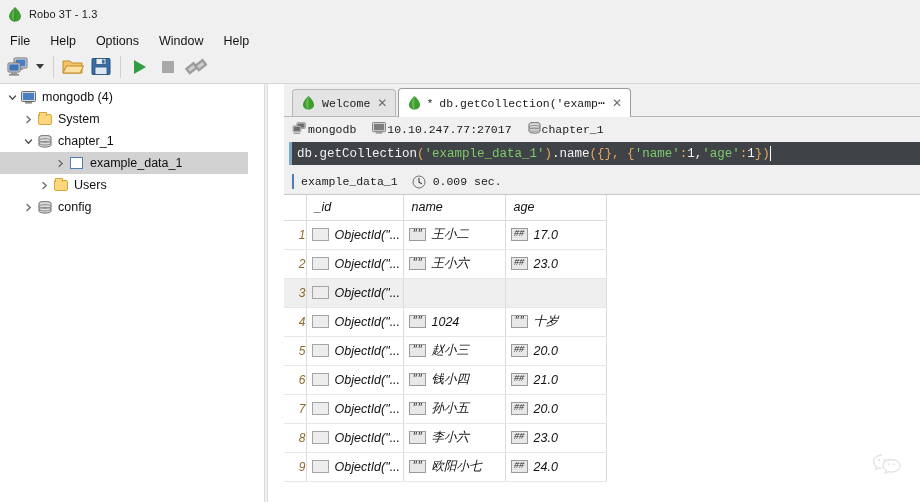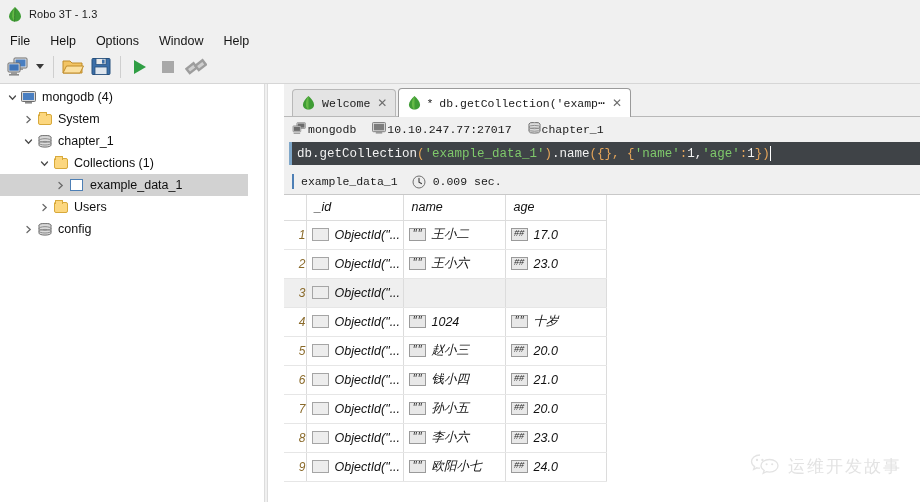--- a/index.html
+++ b/index.html
@@ -420,31 +420,20 @@
           <svg width="14" height="13" viewBox="0 0 14 13">
             <ellipse cx="7" cy="2.2" rx="6" ry="1.9" fill="#cfcfcf" stroke="#6f6f6f"></ellipse>
             <path d="M1 2.2 v8 a6 1.9 0 0 0 12 0 v-8" fill="#dcdcdc" stroke="#6f6f6f"></path>
             <ellipse cx="7" cy="5.5" rx="6" ry="1.8" fill="none" stroke="#8a8a8a"></ellipse>
             <ellipse cx="7" cy="8.2" rx="6" ry="1.8" fill="none" stroke="#8a8a8a"></ellipse>
           </svg>
         </span>
         <span class="tlabel">chapter_1</span>
       </div>
 
-      <div class="tnode" style="padding-left:36px">
-        <span class="arrow">
-          <svg width="9" height="9" viewBox="0 0 9 9">
-              <path d="M1.5 3 L4.5 6.2 L7.5 3" stroke="#4a4a4a" stroke-width="1.3" fill="none" stroke-linecap="round"></path>
-            </svg>
-        </span>
-        <span class="ticon">
-            <span class="folder"></span>
-          </span>
-        <span class="tlabel">Collections (1)</span>
-      </div>
 
       <div class="tnode sel" style="padding-left:52px">
         <span class="arrow">
           <svg width="9" height="9" viewBox="0 0 9 9">
               <path d="M3 1.5 L6.2 4.5 L3 7.5" stroke="#6a6a6a" stroke-width="1.3" fill="none" stroke-linecap="round"></path>
             </svg>
         </span>
         <span class="ticon">
             <span class="gridicon"></span>
           </span>
@@ -796,16 +785,15 @@
         <g fill="none" stroke="#e3e3e3" stroke-width="1.3">
           <path d="M10 3 C5 3 1.5 6 1.5 9.6 C1.5 11.6 2.7 13.4 4.6 14.6 L3.6 17.4 L6.9 15.8 C7.9 16.1 8.9 16.2 10 16.2"></path>
           <path d="M19.5 7.5 C24.4 7.5 28 10.3 28 13.8 C28 17.3 24.4 20.1 19.5 20.1 C18.4 20.1 17.4 20 16.5 19.7 L13.2 21.3 L14.2 18.5 C12.3 17.3 11 15.6 11 13.8 C11 10.3 14.6 7.5 19.5 7.5 Z"></path>
         </g>
         <circle cx="7" cy="8" r="1.15" fill="#e3e3e3"></circle>
         <circle cx="12.4" cy="8" r="1.15" fill="#e3e3e3"></circle>
         <circle cx="16.6" cy="12.2" r="1.05" fill="#e3e3e3"></circle>
         <circle cx="22.2" cy="12.2" r="1.05" fill="#e3e3e3"></circle>
       </svg>
     </span>
-    <span class="wm-text">运维开发故事</span>
   </div>
 
 </div>
 
 </body></html>

